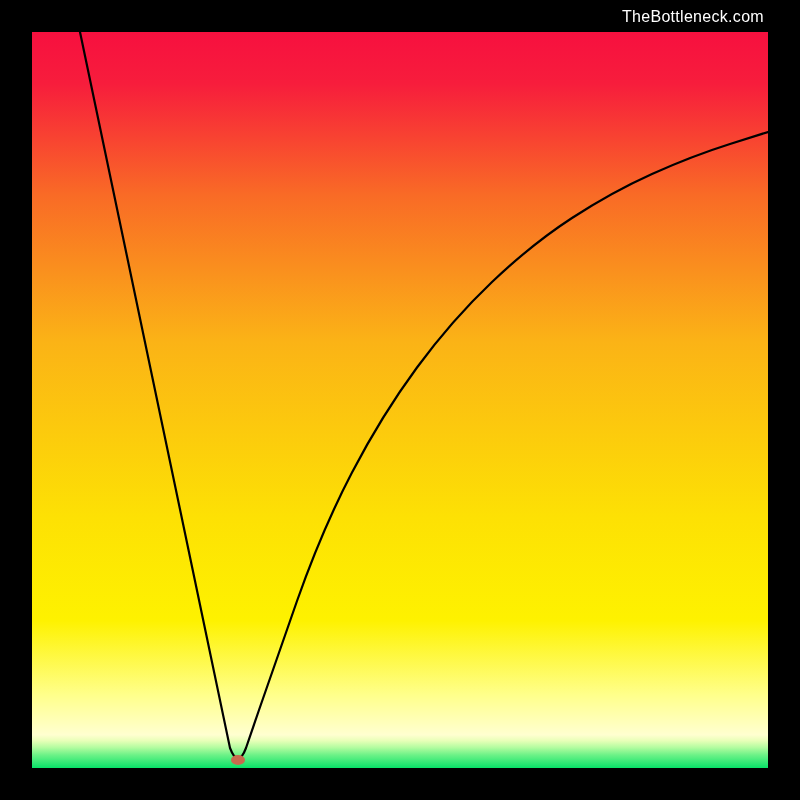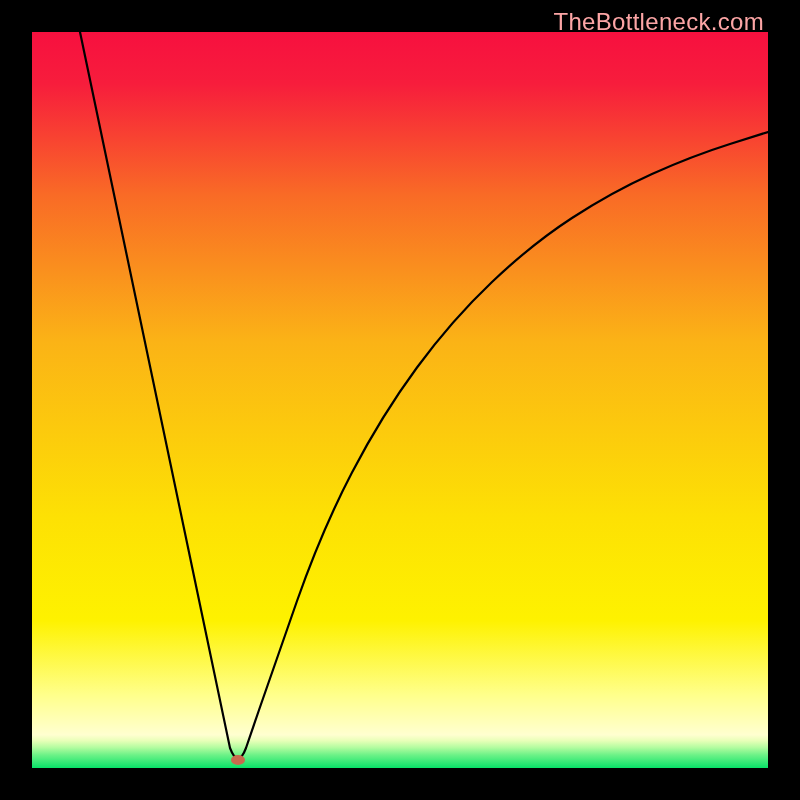--- a/index.html
+++ b/index.html
@@ -26,23 +26,23 @@
     overflow: hidden;
   }
   .gradient-bg {
     position: absolute;
     inset: 0;
   }
   .watermark {
     position: absolute;
     top: 8px;
     right: 36px;
-    font-size: 24px;
+    font-size: 16px;
     font-weight: 500;
-    color: #fca5a5;
+    color: #ffffff;
     letter-spacing: 0.3px;
   }
   svg.curve-layer {
     position: absolute;
     inset: 0;
     width: 100%;
     height: 100%;
   }
 </style>
 </head>

